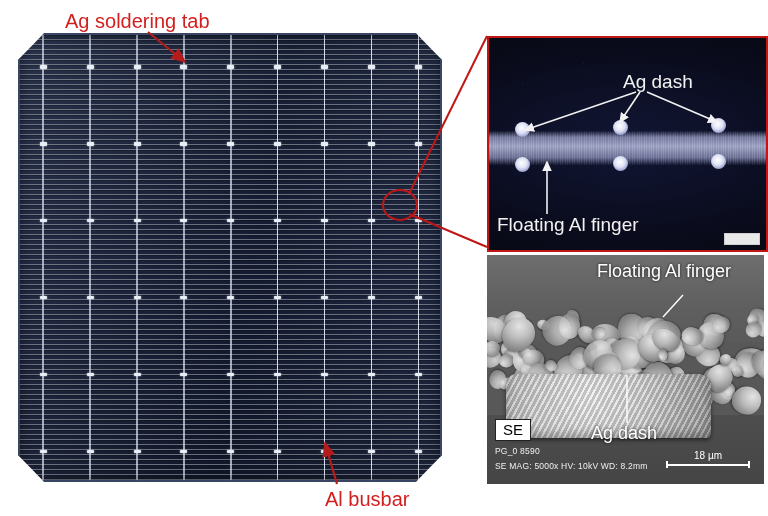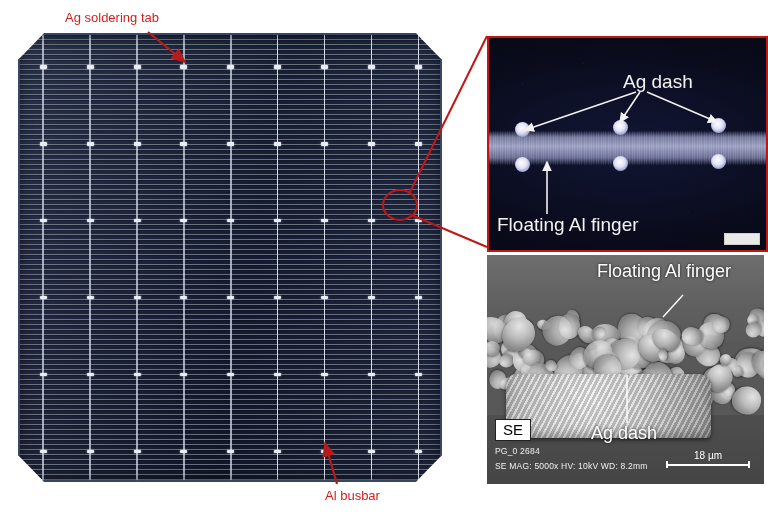--- a/index.html
+++ b/index.html
@@ -42,21 +42,21 @@
   
   .pad{position:absolute;width:7px;height:3.4px;margin-left:-2.7px;
       background:#e8edf6;border-radius:1px;
       box-shadow:0 0 2px rgba(232,237,246,.85);}
   .cell-edge{position:absolute;inset:0;pointer-events:none;
       box-shadow:inset 0 0 0 2px rgba(58,72,102,.95), inset 0 0 14px rgba(0,0,0,.55);
       -webkit-clip-path:polygon(6.2% 0%,93.8% 0%,100% 6%,100% 94%,93.8% 100%,6.2% 100%,0% 94%,0% 6%);
       clip-path:polygon(6.2% 0%,93.8% 0%,100% 6%,100% 94%,93.8% 100%,6.2% 100%,0% 94%,0% 6%);}
 
   
-  .red-label{position:absolute;color:#d21f1f;font-size:13px;white-space:nowrap;}
+  .red-label{position:absolute;color:#d21f1f;font-size:20px;white-space:nowrap;}
   .lbl-tab{left:65px;top:10px;}
   .lbl-busbar{left:325px;top:488px;}
 
   
   .inset-top{position:absolute;left:487px;top:36px;width:277px;height:212px;
       border:2px solid #c01616;background:#080a18;overflow:hidden;}
   .it-bg{position:absolute;inset:0;
       background:
         radial-gradient(120% 70% at 50% 50%, #111634 0%, #0a0c1d 60%, #06070f 100%);}
   .it-noise{position:absolute;inset:0;opacity:.5;
@@ -348,21 +348,21 @@
 
     <svg class="ovl" style="width:277px;height:229px;left:0;top:0" viewBox="0 0 277 229">
       <path d="M196,40 L176,62" stroke="#ffffff" stroke-width="1.4" fill="none"></path>
       <path d="M140,168 L140,120" stroke="#ffffff" stroke-width="1.4" fill="none"></path>
     </svg>
 
     <div class="sem-txt" style="left:110px;top:6px;">Floating Al finger</div>
     <div class="sem-txt" style="left:104px;top:168px;">Ag dash</div>
 
     <div class="se-badge">SE</div>
-    <div class="sem-meta" style="bottom:28px;">PG_0 2684</div>
+    <div class="sem-meta" style="bottom:28px;">PG_0 8590</div>
     <div class="sem-meta" style="bottom:13px;">SE  MAG: 5000x  HV: 10kV  WD: 8.2mm</div>
 
     <div class="sem-bar-wrap">
       <div class="sem-bar-lbl">18 µm</div>
       <div class="sem-bar">
           <span></span>
         </div>
     </div>
   </div>
 

